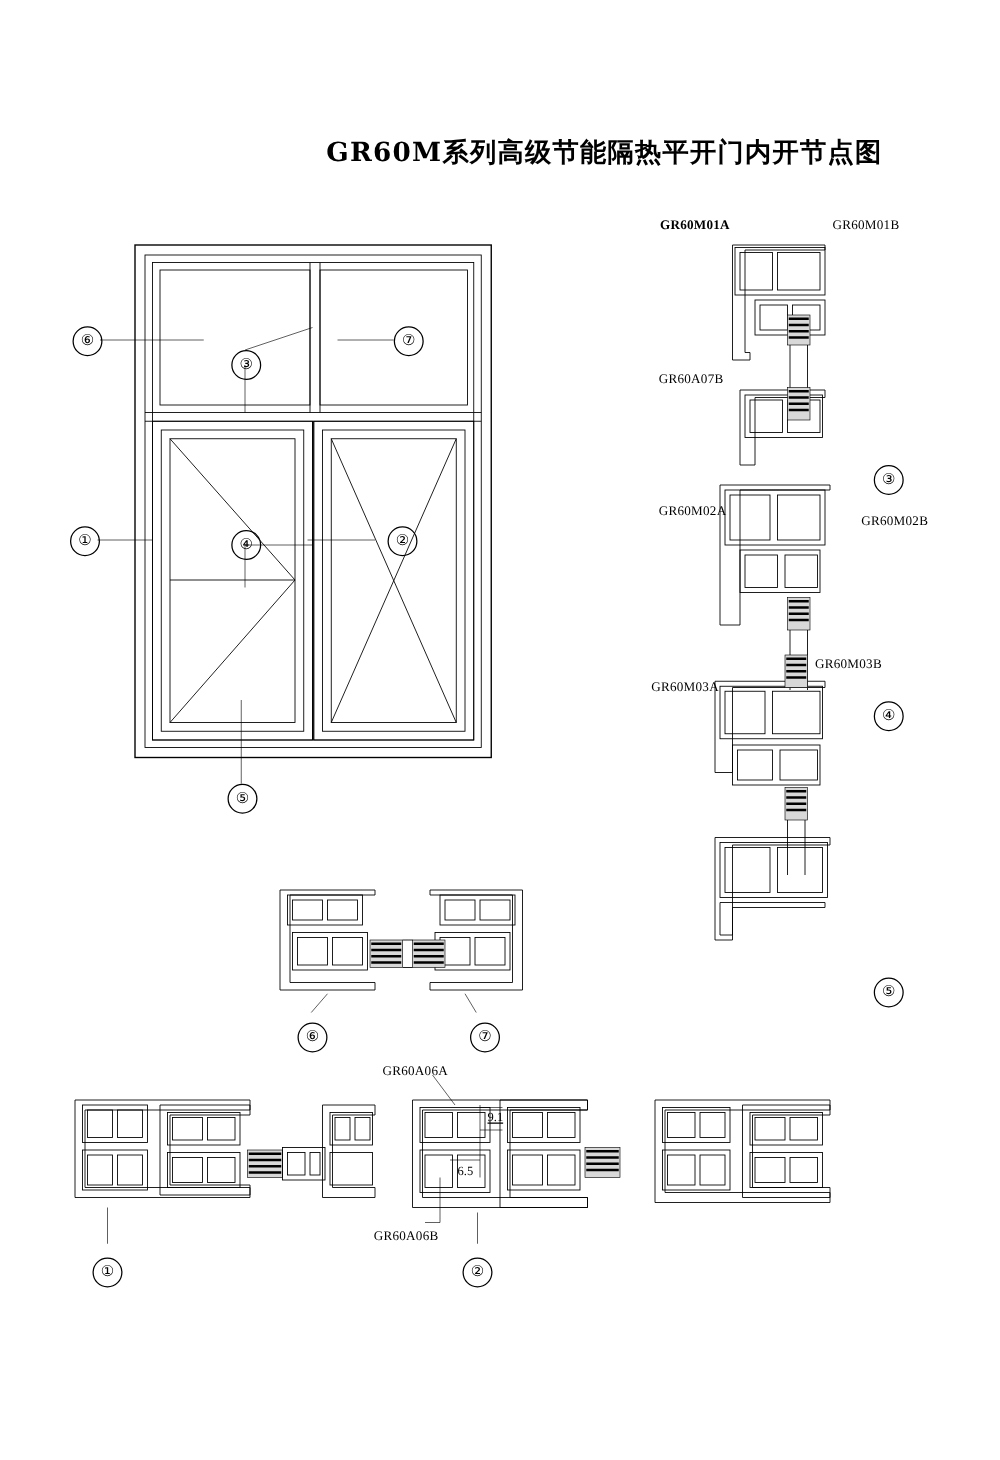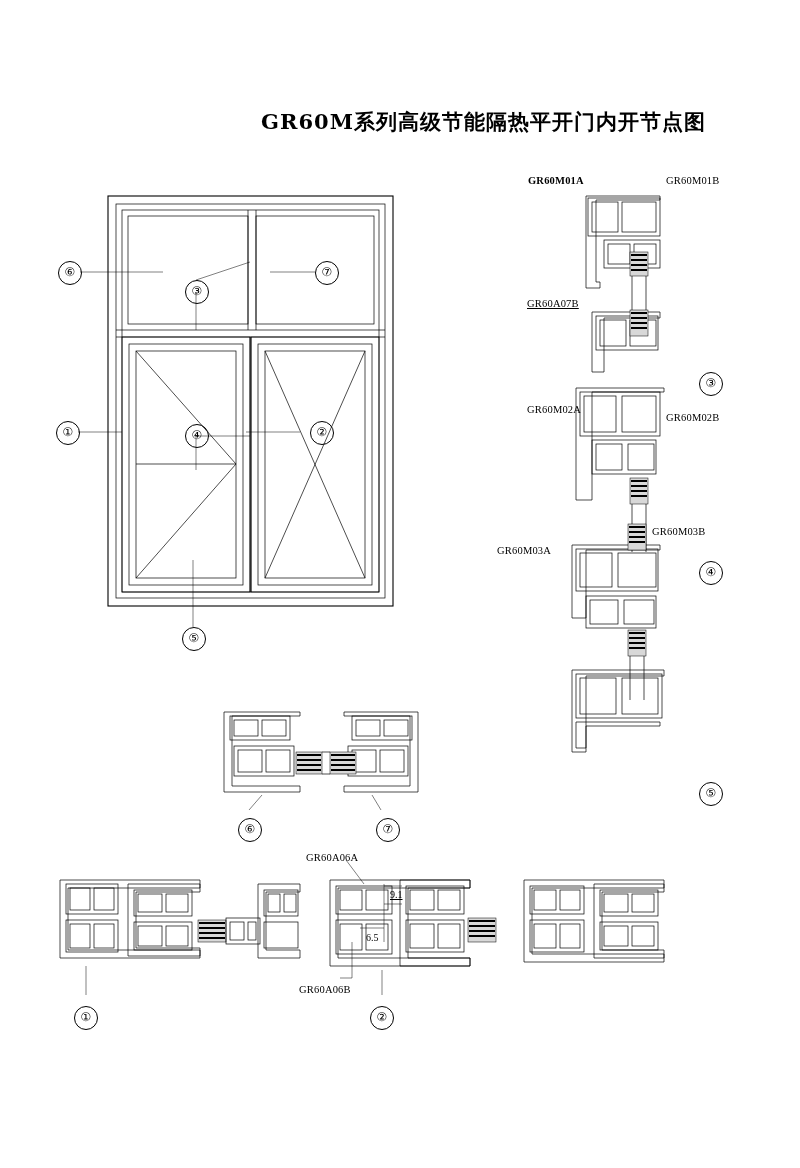--- a/index.html
+++ b/index.html
@@ -288,24 +288,24 @@
   <div class="bub" style="left:699px; top:372px;">③</div>
   <div class="bub" style="left:699px; top:561px;">④</div>
   <div class="bub" style="left:699px; top:782px;">⑤</div>
   <div class="bub" style="left:238px; top:818px;">⑥</div>
   <div class="bub" style="left:376px; top:818px;">⑦</div>
   <div class="bub" style="left:74px;  top:1006px;">①</div>
   <div class="bub" style="left:370px; top:1006px;">②</div>
 
   <div class="lbl" style="left:528px; top:175px;font-weight:bold;">GR60M01A</div>
   <div class="lbl" style="left:666px; top:175px;">GR60M01B</div>
-  <div class="lbl" style="left:527px; top:298px;text-decoration:underline;">GR60A07B</div>
+  <div class="lbl" style="left:527px; top:298px;">GR60A07B</div>
   <div class="lbl" style="left:527px; top:404px;">GR60M02A</div>
-  <div class="lbl" style="left:666px; top:412px;">GR60M02B</div>
-  <div class="lbl" style="left:497px; top:545px;">GR60M03A</div>
+  <div class="lbl" style="left:689px; top:412px;">GR60M02B</div>
+  <div class="lbl" style="left:521px; top:545px;">GR60M03A</div>
   <div class="lbl" style="left:652px; top:526px;">GR60M03B</div>
   <div class="lbl" style="left:306px; top:852px;text-align:right;">GR60A06A</div>
   <div class="lbl" style="left:299px; top:984px;">GR60A06B</div>
 
   <div class="dim" style="left:390px; top:889px;text-decoration:underline;">9.1</div>
   <div class="dim" style="left:366px; top:932px;text-align:center;">6.5</div>
 
 </div>
 
 </body></html>

